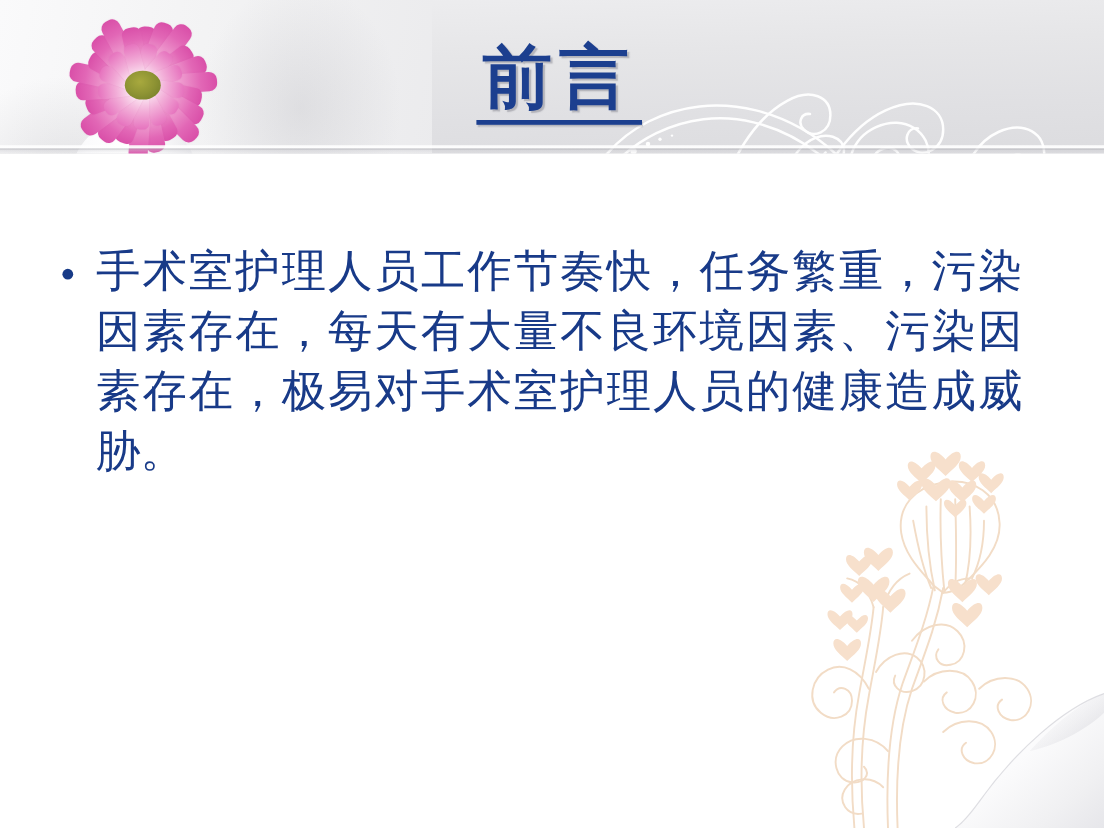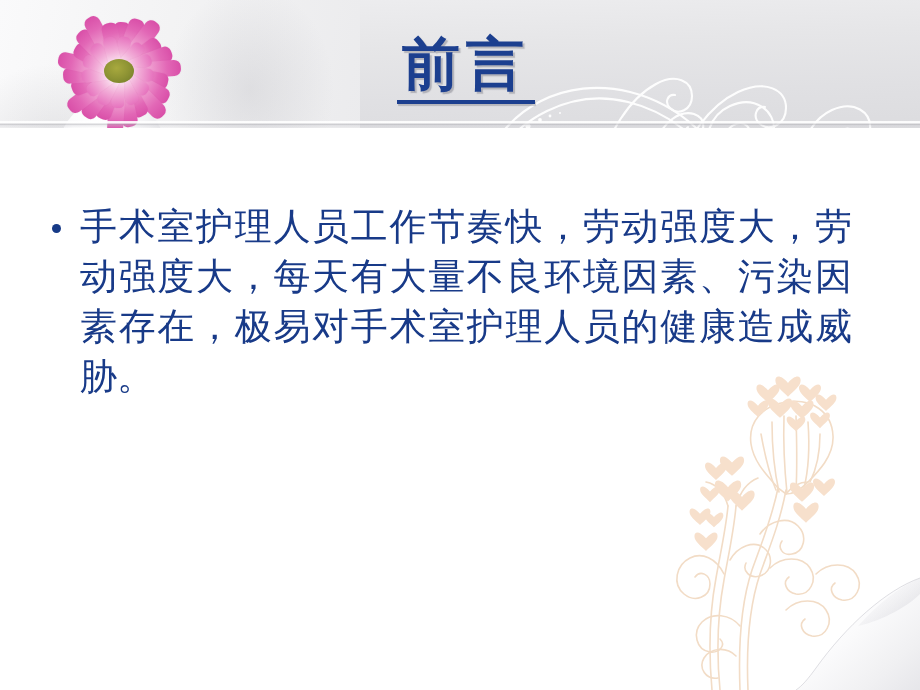--- a/index.html
+++ b/index.html
@@ -319,21 +319,21 @@
       <div class="title-underline"></div>
     </div>
 
     <div class="header-bottom-edge"></div>
   </div>
 
   <div class="body-area">
 
     <div class="bullet-block">
       <div class="bullet-marker"><span></span></div>
-      <div class="bullet-text">手术室护理人员工作节奏快，劳动强度大，劳动强度大，每天有大量不良环境因素、污染因素存在，极易对手术室护理人员的健康造成威胁。</div>
+      <div class="bullet-text">手术室护理人员工作节奏快，任务繁重，污染因素存在，每天有大量不良环境因素、污染因素存在，极易对手术室护理人员的健康造成威胁。</div>
     </div>
 
     <svg class="corner-floral" viewBox="0 0 300 330" xmlns="http://www.w3.org/2000/svg">
       <defs>
         <g id="heartpetal">
           <path d="M0,6 C-6,-1 -11,-1 -11,4 C-11,9 -5,13 0,18 C5,13 11,9 11,4 C11,-1 6,-1 0,6 Z"></path>
         </g>
       </defs>
       <g fill="none" stroke="#f2dcc6" stroke-width="1.6" stroke-linecap="round">
 

